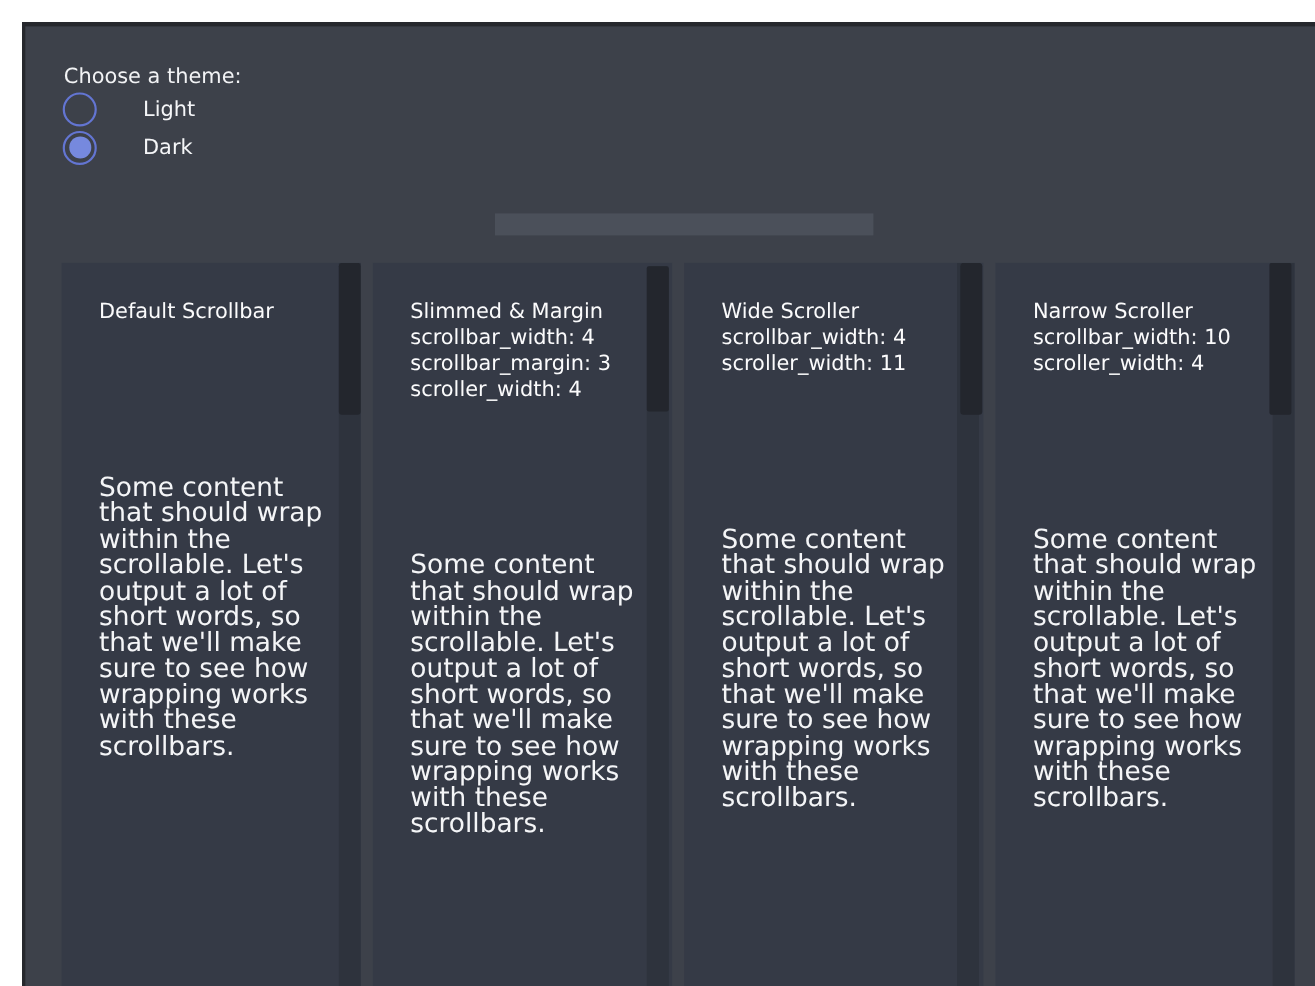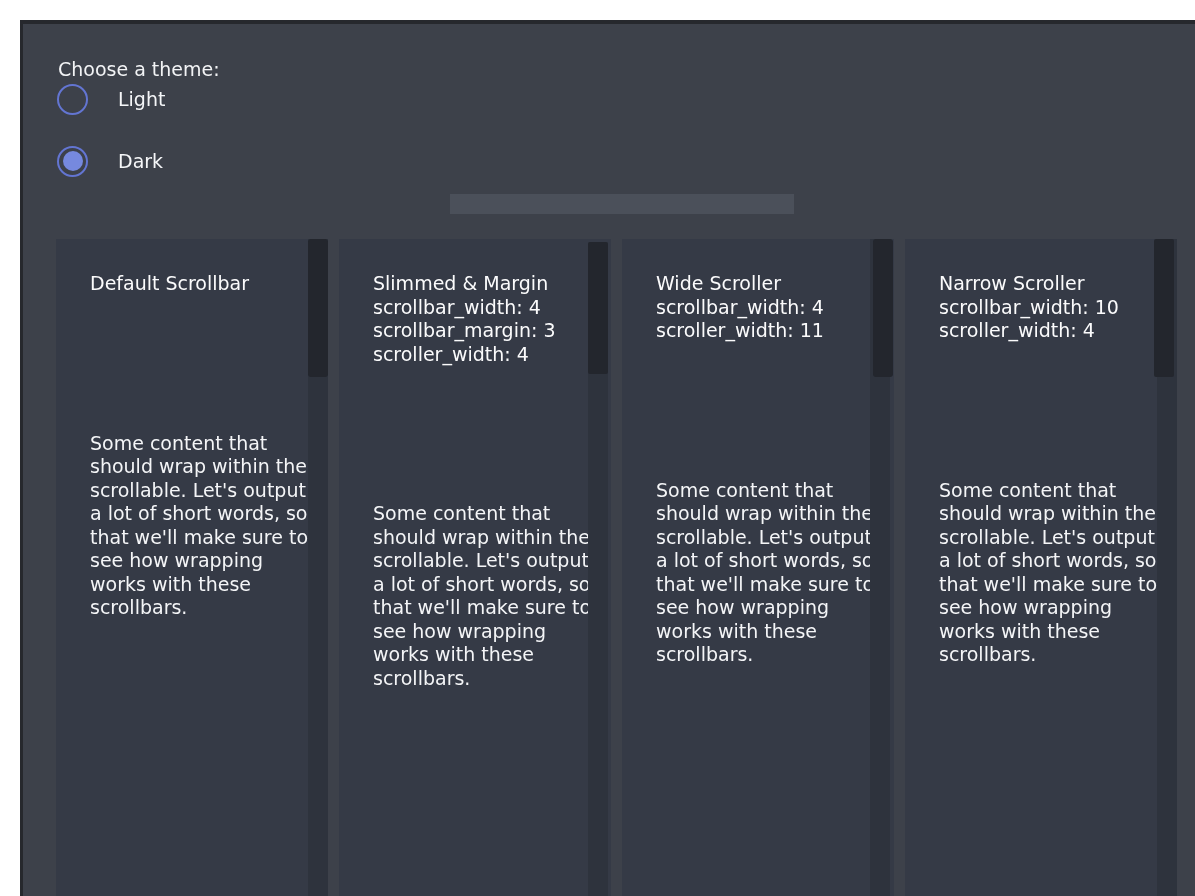--- a/index.html
+++ b/index.html
@@ -16,25 +16,25 @@
     border-left: 3px solid #26282d;
   }
 
   
   .chooser-label {
     position: absolute; left: 25px; top: 23px;
     font-size: 19px; line-height: 24px; color: #f2f3f5;
   }
   .radio-row {
     position: absolute; left: 24px;
-    display: flex; align-items: center; gap: 20px;
+    display: flex; align-items: center; gap: 32px;
     height: 34px; cursor: pointer;
   }
   .radio-row.r1 { top: 58px; }
-  .radio-row.r2 { top: 120px; }
+  .radio-row.r2 { top: 93px; }
   .radio-circle {
     width: 31px; height: 31px; border-radius: 50%;
     border: 2px solid #6375d2;
     display: flex; align-items: center; justify-content: center;
     background: transparent;
   }
   .radio-dot {
     width: 17px; height: 17px; border-radius: 50%;
     background: #7689de;
     display: none;
@@ -63,21 +63,21 @@
   .scroll-content {
     padding: 13px 16px 0 14px;
     color: #ffffff;
   }
   .col-title {
     font-size: 19px; line-height: 23.5px;
     white-space: pre-line; color: #fbfbfc;
   }
   .spacer { height: 116px; }
   .col-body {
-    font-size: 19px; line-height: 23.5px;
+    font-size: 24px; line-height: 23.5px;
     width: 242px; color: #f4f5f7;
   }
 
   
   .sb-track { position: absolute; background: #2e333d; }
   .sb-thumb { position: absolute; background: #23262d; }
 
   
   .sb1 .sb-track { top: 0; right: 0; bottom: 0; width: 14px; }
   .sb1 .sb-thumb { top: 0; right: 0; width: 14px; height: 138px; border-radius: 3px; }

